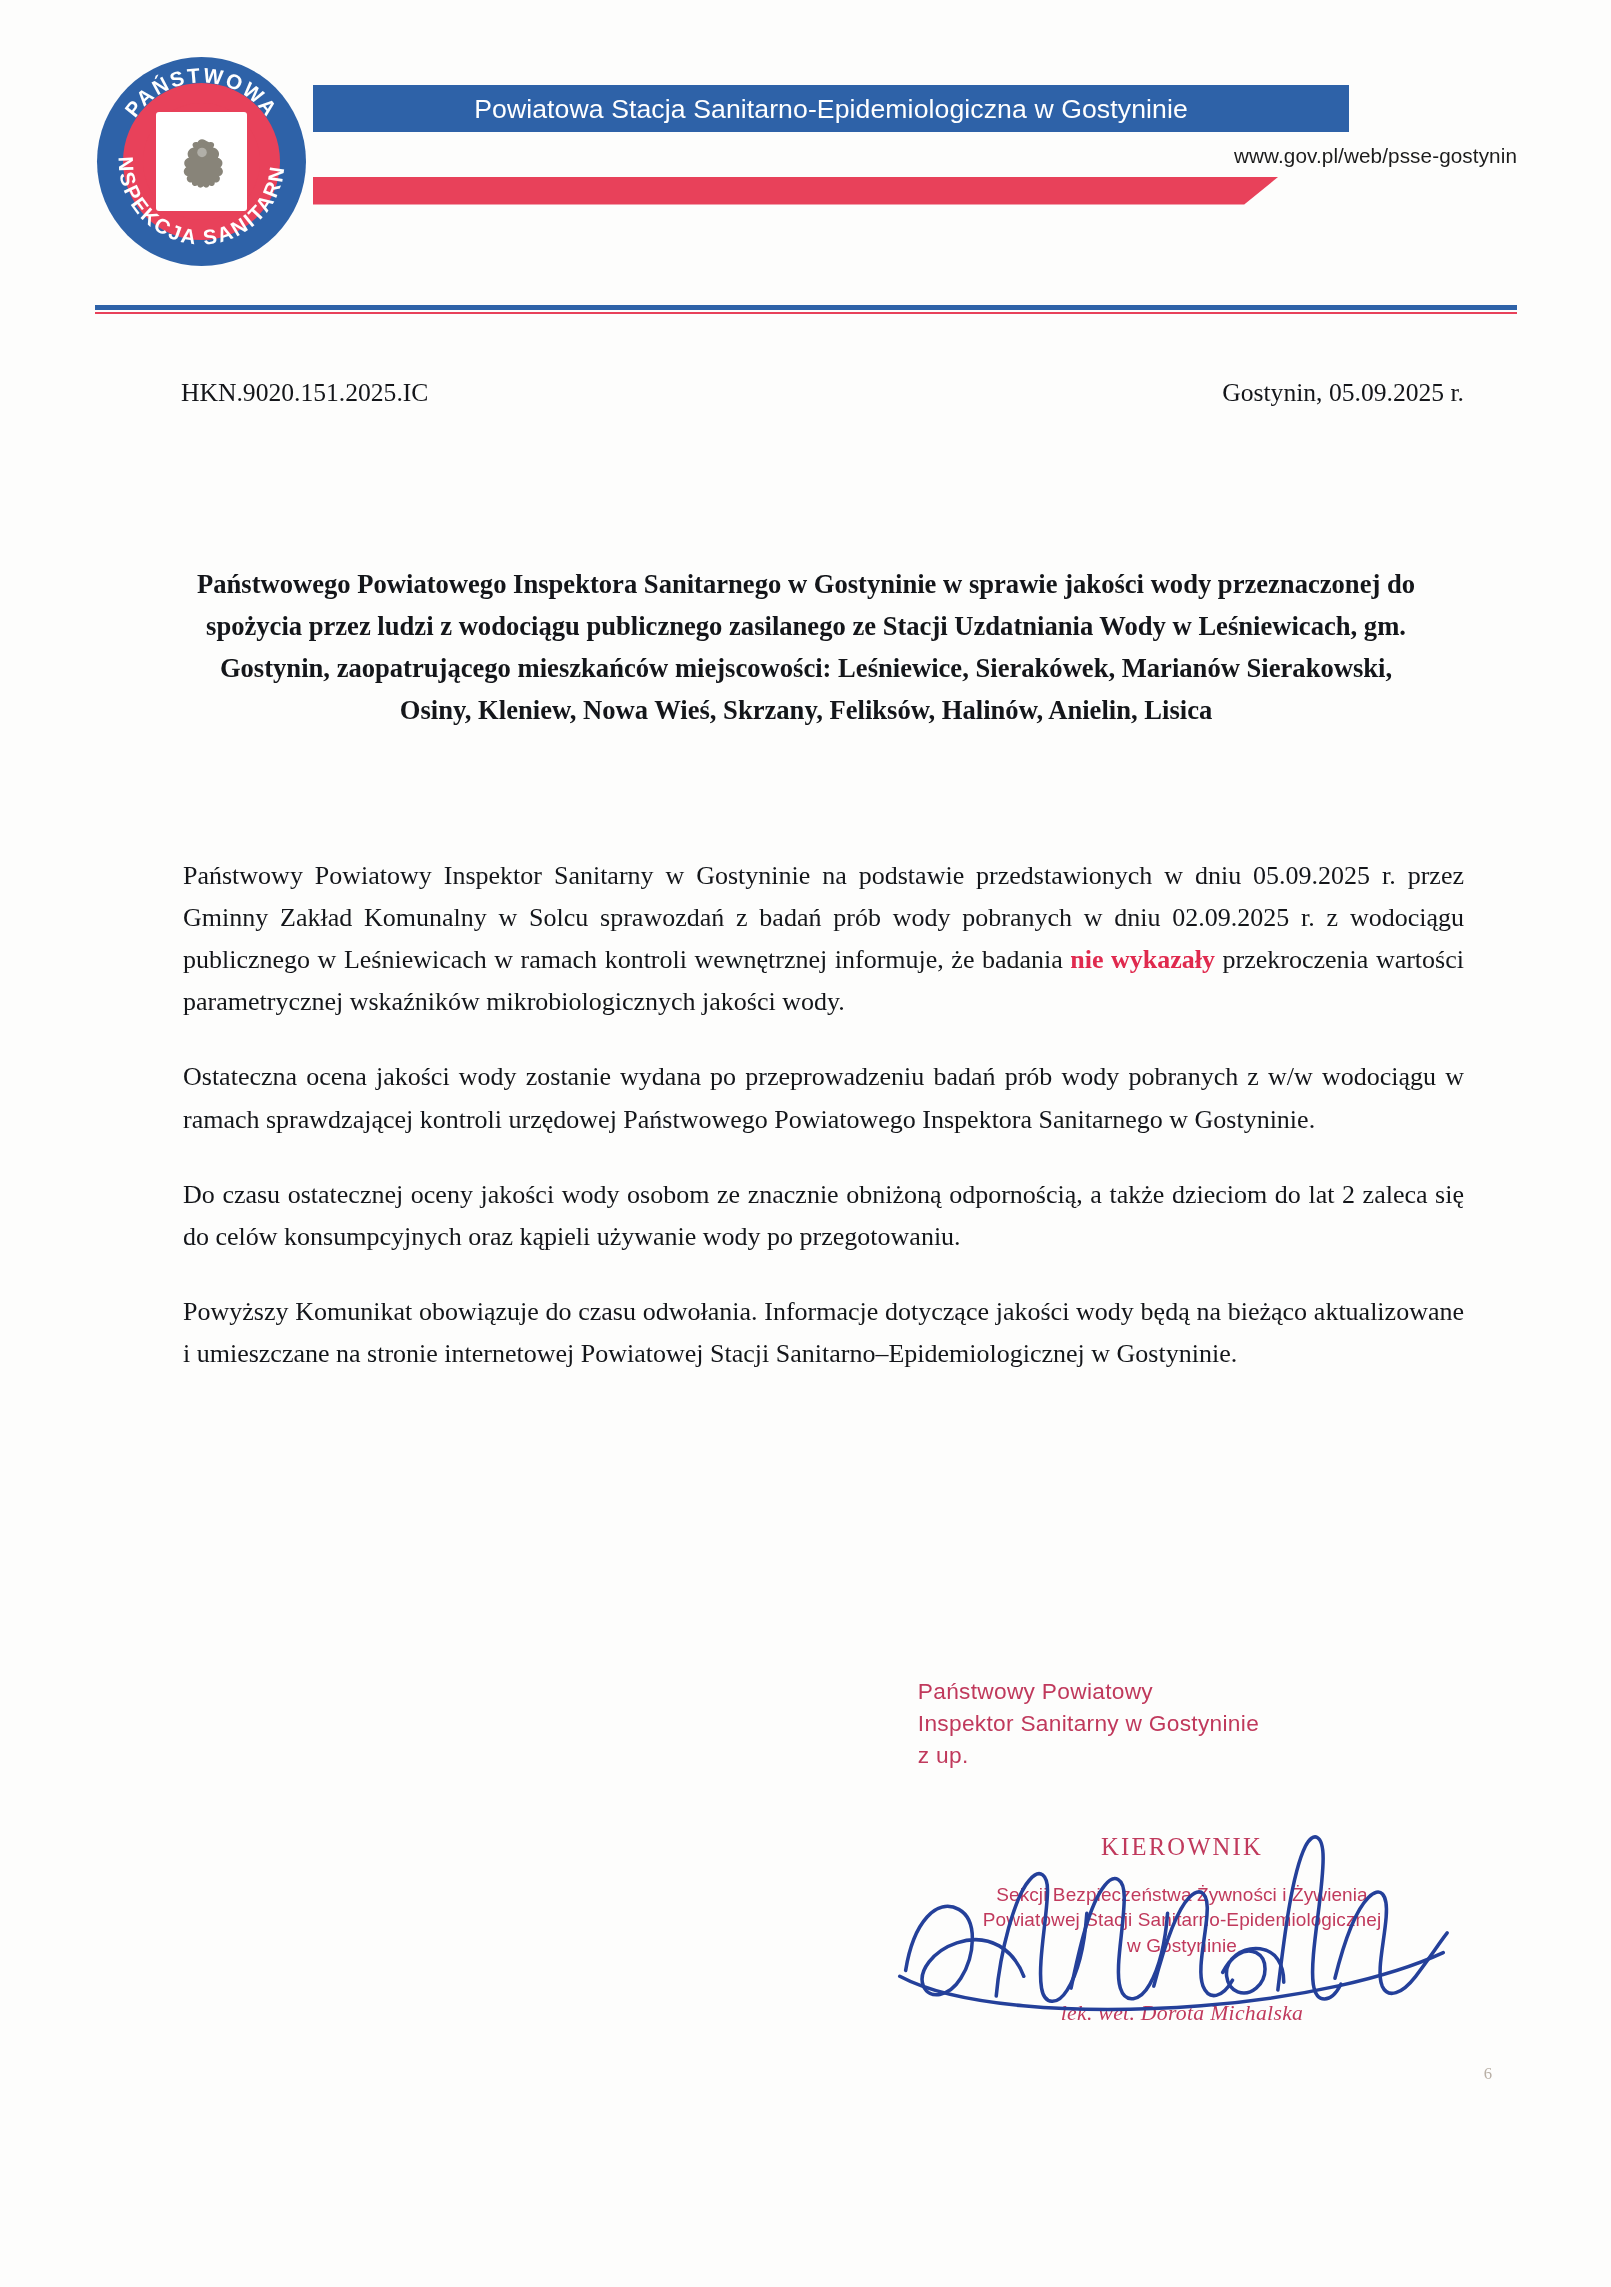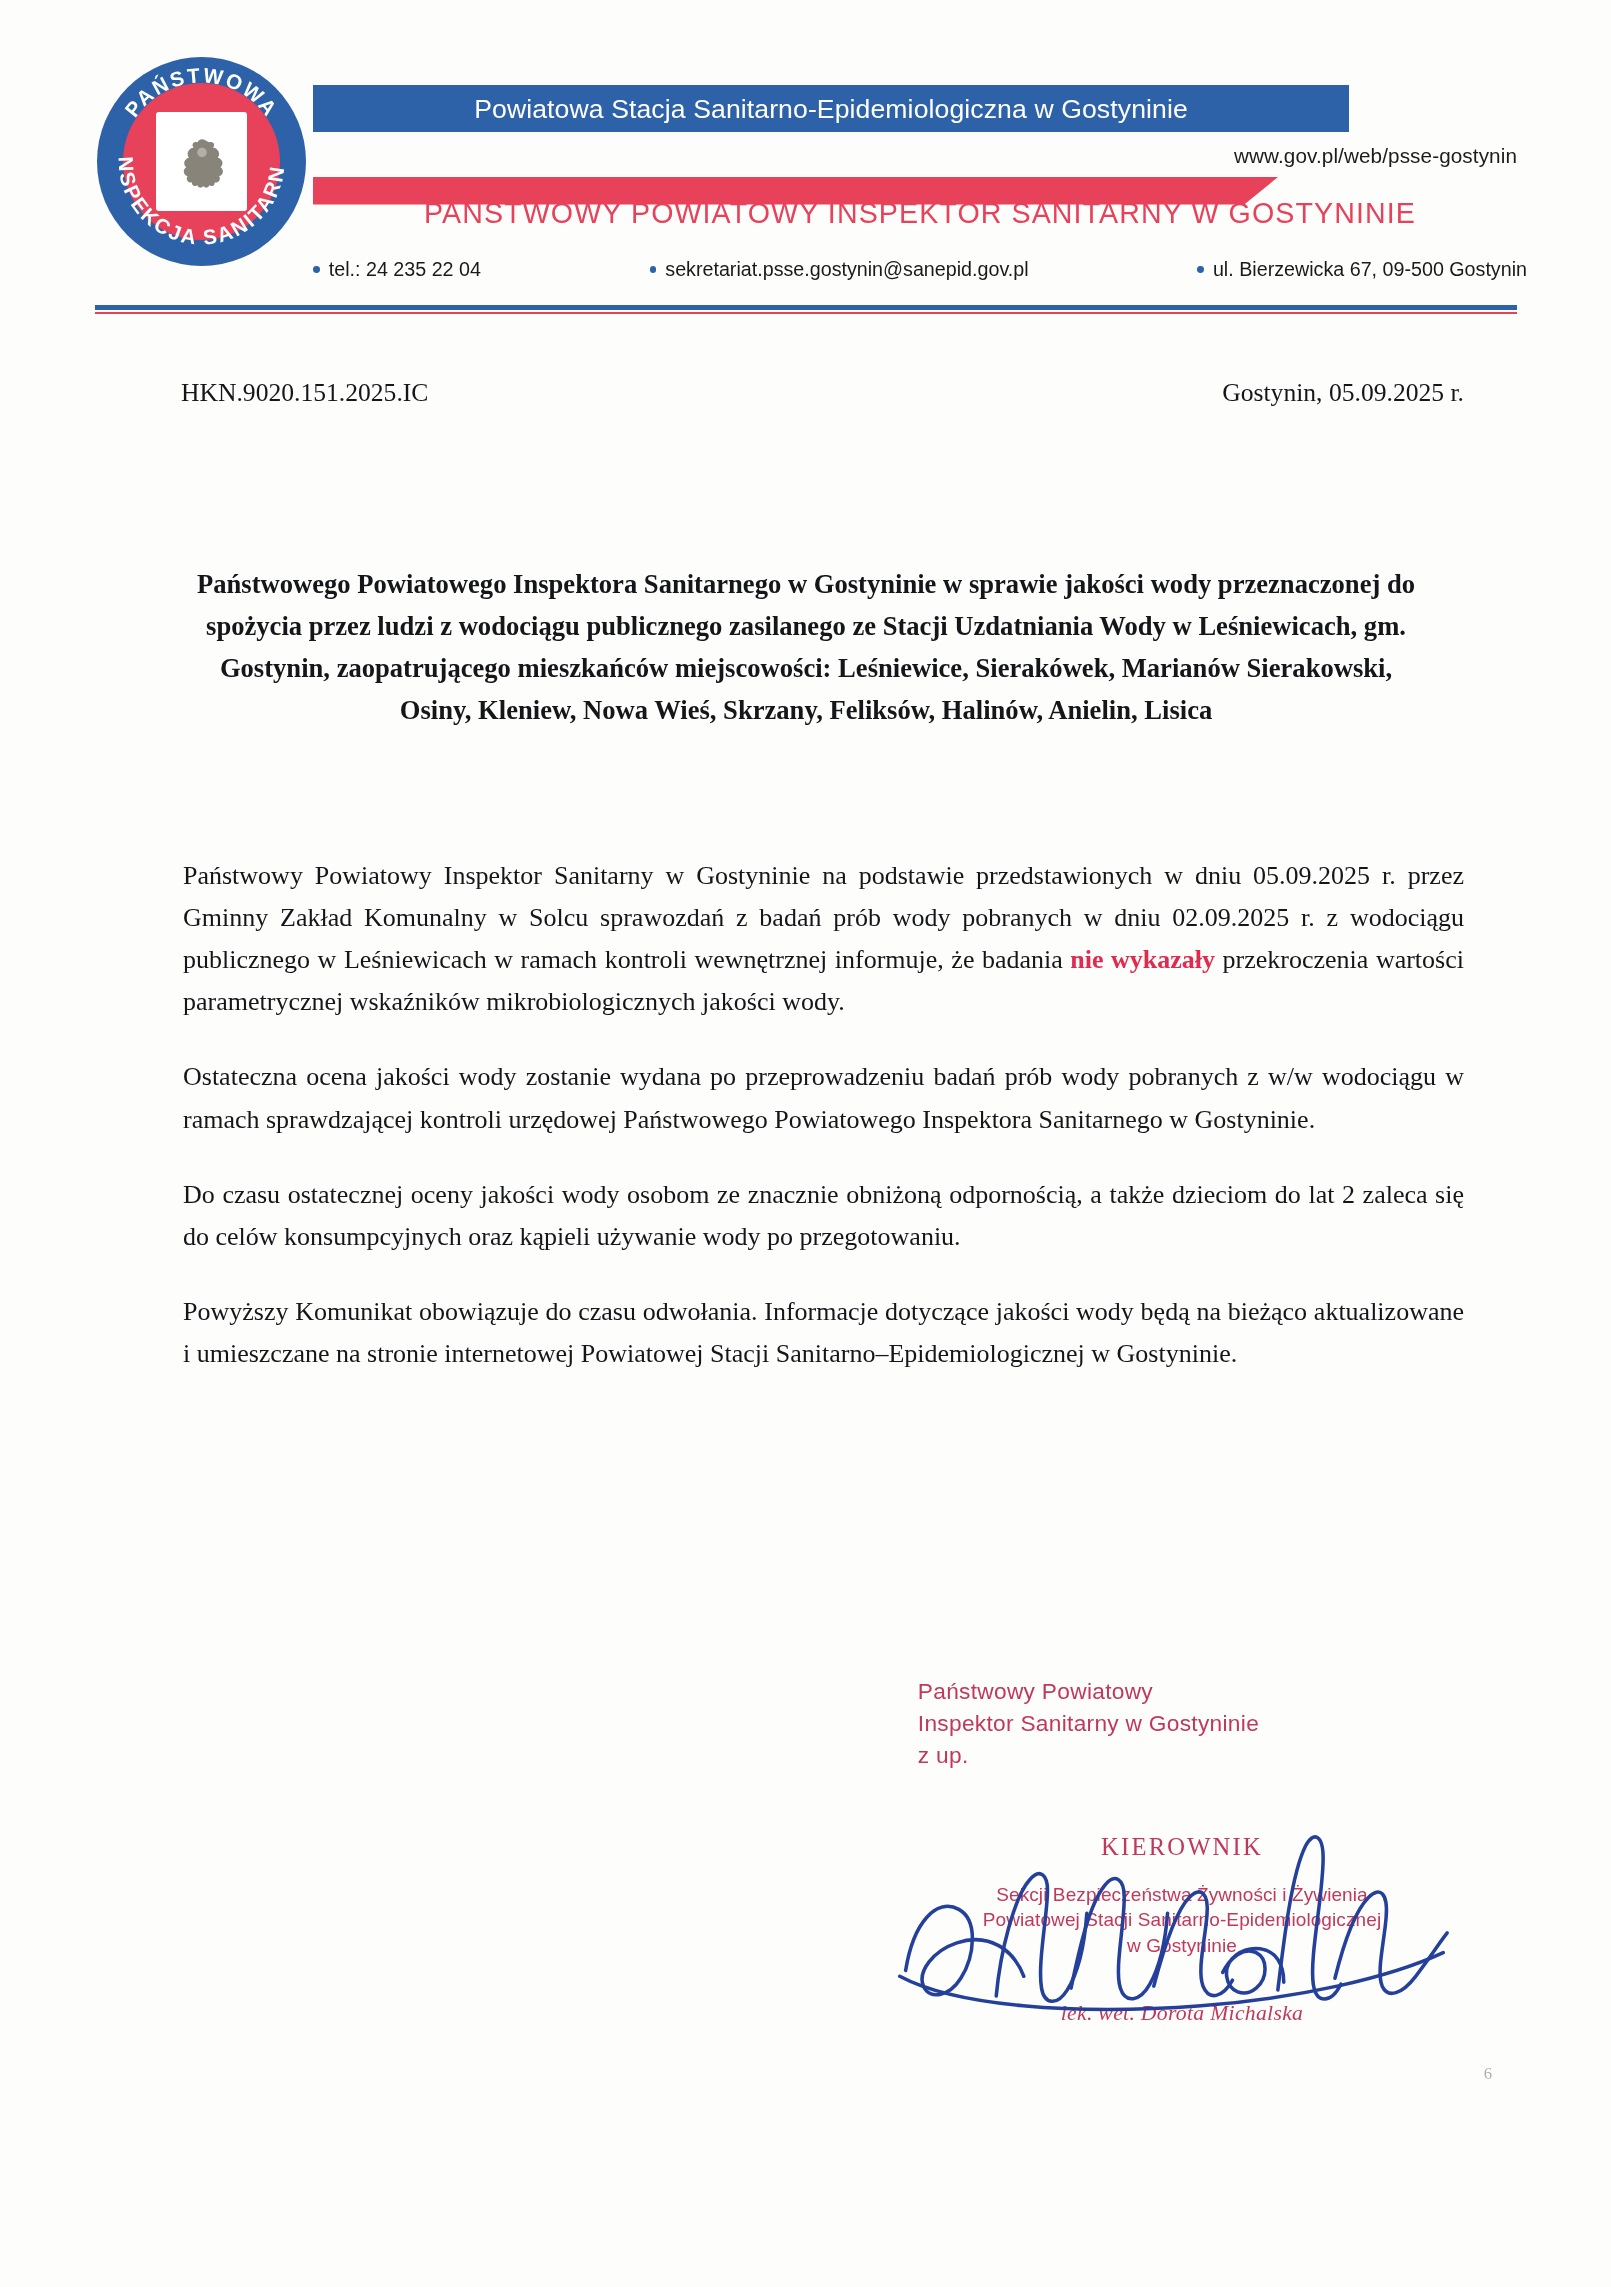--- a/index.html
+++ b/index.html
@@ -340,36 +340,21 @@
     </div>
 
     <div class="hdr-blue-bar">
       <span>Powiatowa Stacja Sanitarno-Epidemiologiczna w Gostyninie</span>
     </div>
 
     <div class="hdr-website">www.gov.pl/web/psse-gostynin</div>
 
     <div class="hdr-red-bar"></div>
 
-    <div class="hdr-inspector">PAŃSTWOWY POWIATOWY INSPEKTOR SANITARNY W GOSTYNINIE</div>
-
-    <div class="hdr-contacts">
-      <div class="contact-item">
-        <span class="contact-dot"></span>
-        <span>tel.: 24 235 22 04</span>
-      </div>
-      <div class="contact-item">
-        <span class="contact-dot"></span>
-        <span>sekretariat.psse.gostynin@sanepid.gov.pl</span>
-      </div>
-      <div class="contact-item">
-        <span class="contact-dot"></span>
-        <span>ul. Bierzewicka 67, 09-500 Gostynin</span>
-      </div>
-    </div>
+
 
     <div class="hdr-rule-blue"></div>
     <div class="hdr-rule-red"></div>
   </div>
 
   <div class="meta-row">
     <div>HKN.9020.151.2025.IC</div>
     <div>Gostynin, 05.09.2025 r.</div>
   </div>
 

